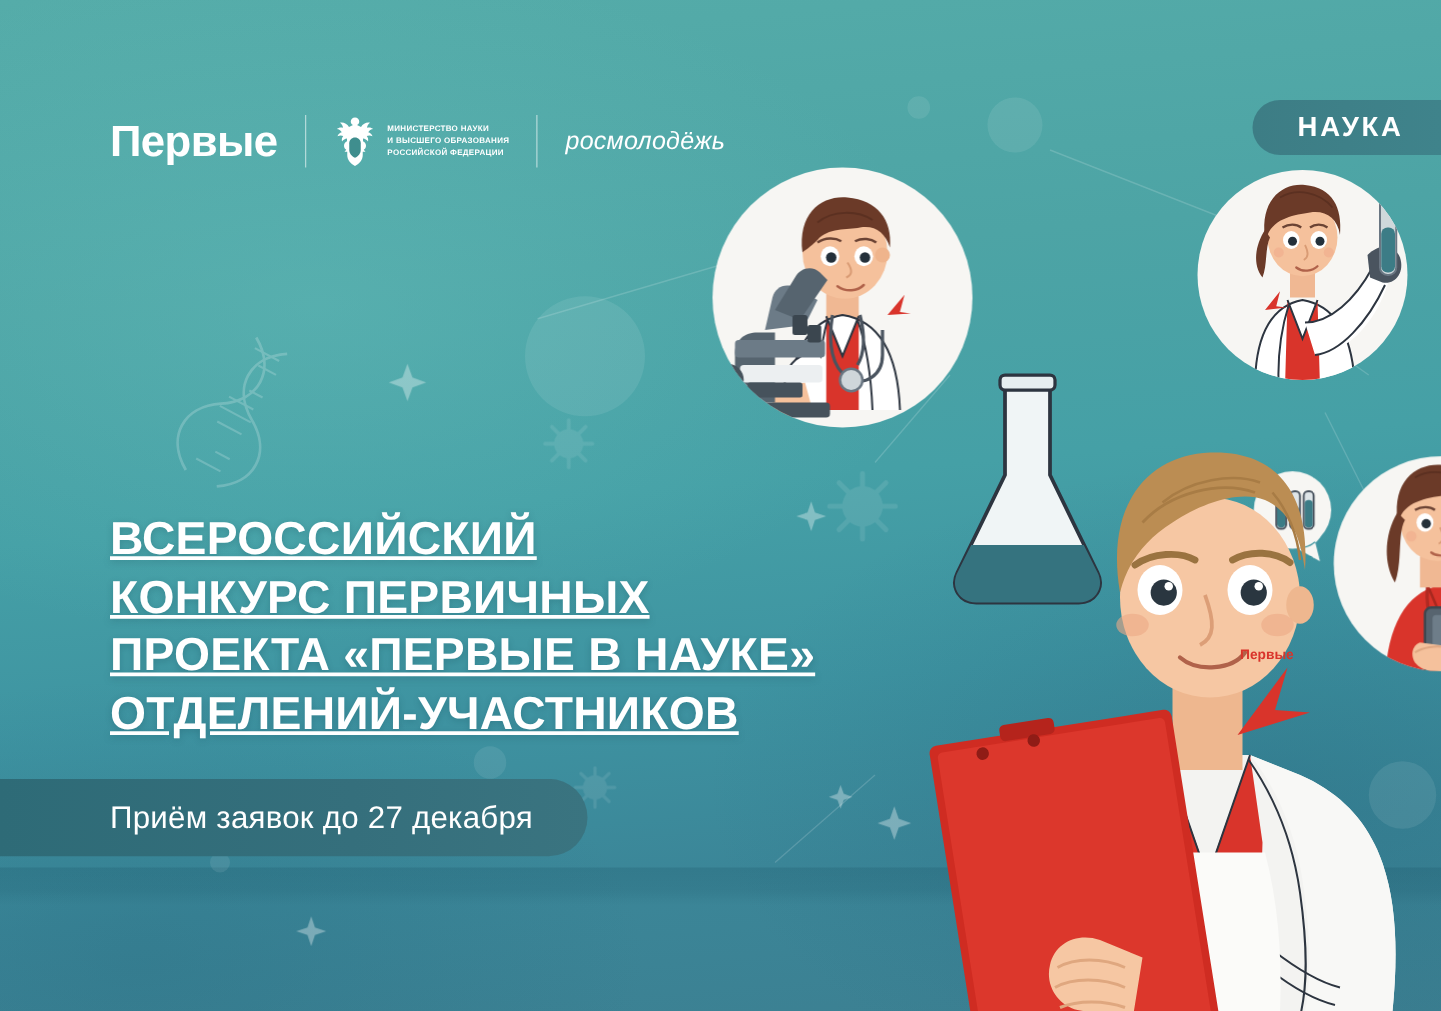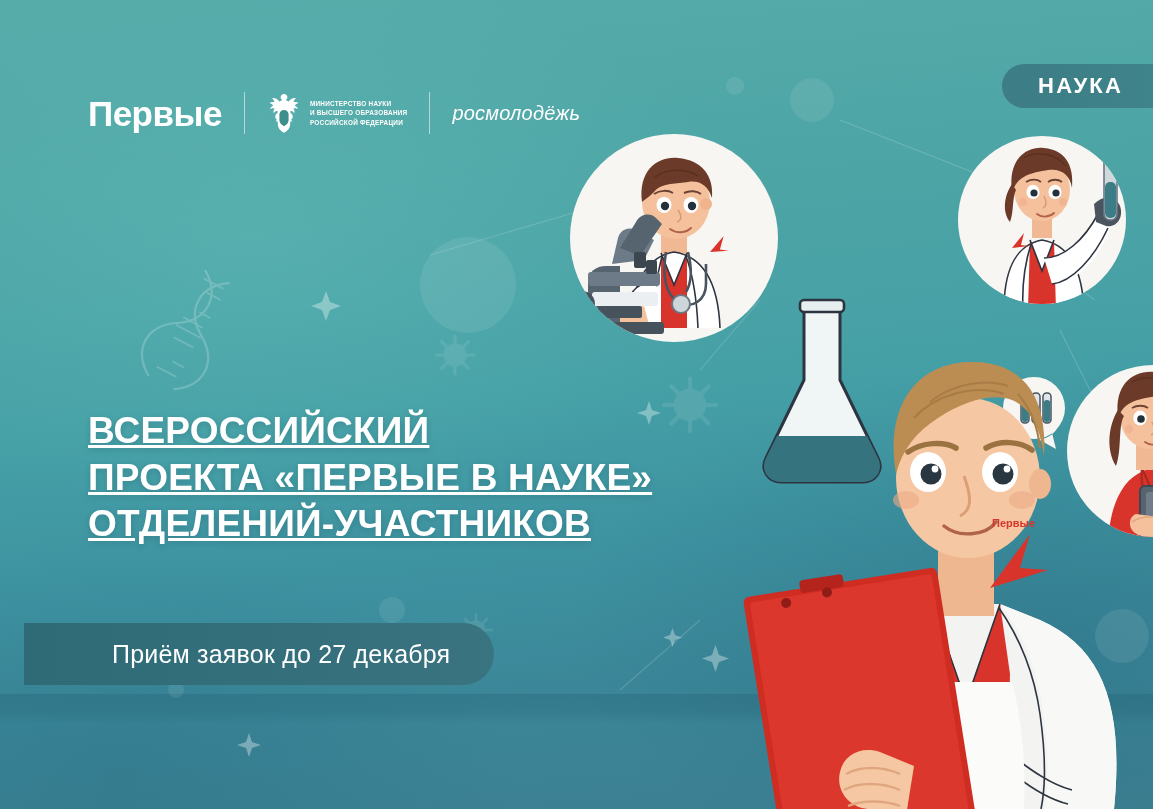--- a/index.html
+++ b/index.html
@@ -76,21 +76,21 @@
     font-size: 20px;
     font-weight: 500;
     letter-spacing: .2px;
     white-space: nowrap;
     font-style: italic;
   }
 
   
   .nauka-badge {
     position: absolute;
-    right: 0; top: 64px;
+    right: 0; top: 80px;
     height: 44px;
     padding: 0 30px 0 36px;
     display: flex; align-items: center;
     border-radius: 22px 0 0 22px;
     background: linear-gradient(90deg, #3d7d85 0%, #3f838b 100%);
     color: #ffffff;
     font-size: 22px;
     font-weight: 700;
     letter-spacing: 2.2px;
   }
@@ -116,21 +116,20 @@
     left: 0; top: 623px;
     height: 62px;
     padding: 0 44px 0 88px;
     display: flex; align-items: center;
     border-radius: 0 31px 31px 0;
     background: linear-gradient(90deg, #2e6b77 0%, #356f7c 60%, #3a7480 100%);
     color: #ffffff;
     font-size: 25px;
     font-weight: 400;
     letter-spacing: .2px;
-    margin-left: 24px;
   }
 
   
   .art { position: absolute; }
   .coat-line { fill: none; stroke: #2d3540; stroke-width: 1.6; }
 </style>
 </head>
 <body>
 
 <div id="poster">
@@ -506,19 +505,20 @@
 РОССИЙСКОЙ ФЕДЕРАЦИИ</div>
     </div>
     <div class="logo-sep"></div>
     <div class="logo-rosmol">росмолодёжь</div>
   </div>
 
   <div class="nauka-badge">НАУКА</div>
 
   <div class="headline">
     <div>ВСЕРОССИЙСКИЙ</div>
+    <div>КОНКУРС ПЕРВИЧНЫХ</div>
     <div>ПРОЕКТА «ПЕРВЫЕ В НАУКЕ»</div>
     <div>ОТДЕЛЕНИЙ-УЧАСТНИКОВ</div>
   </div>
 
   <div class="deadline-pill">Приём заявок до 27 декабря</div>
 
 </div>
 
 </body></html>

